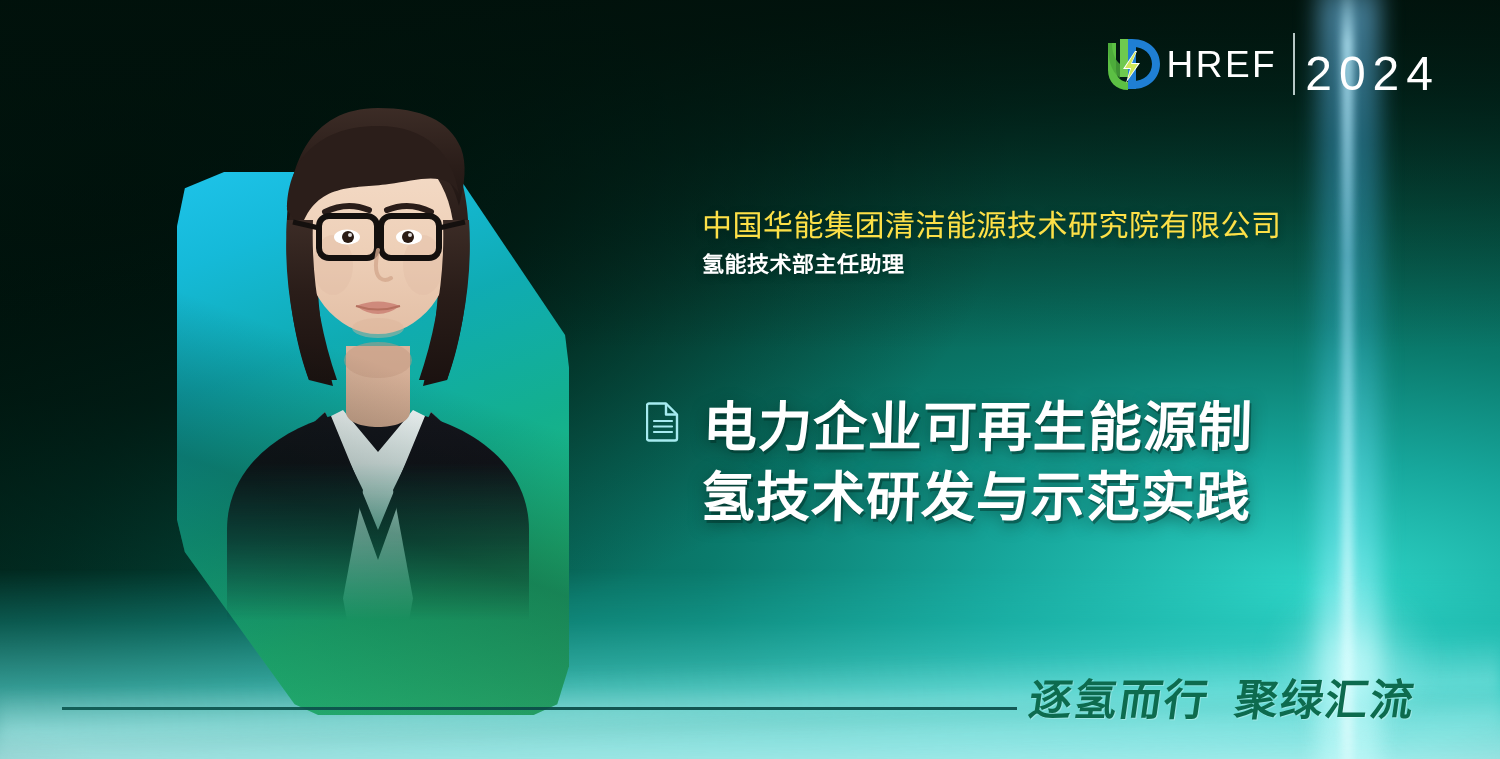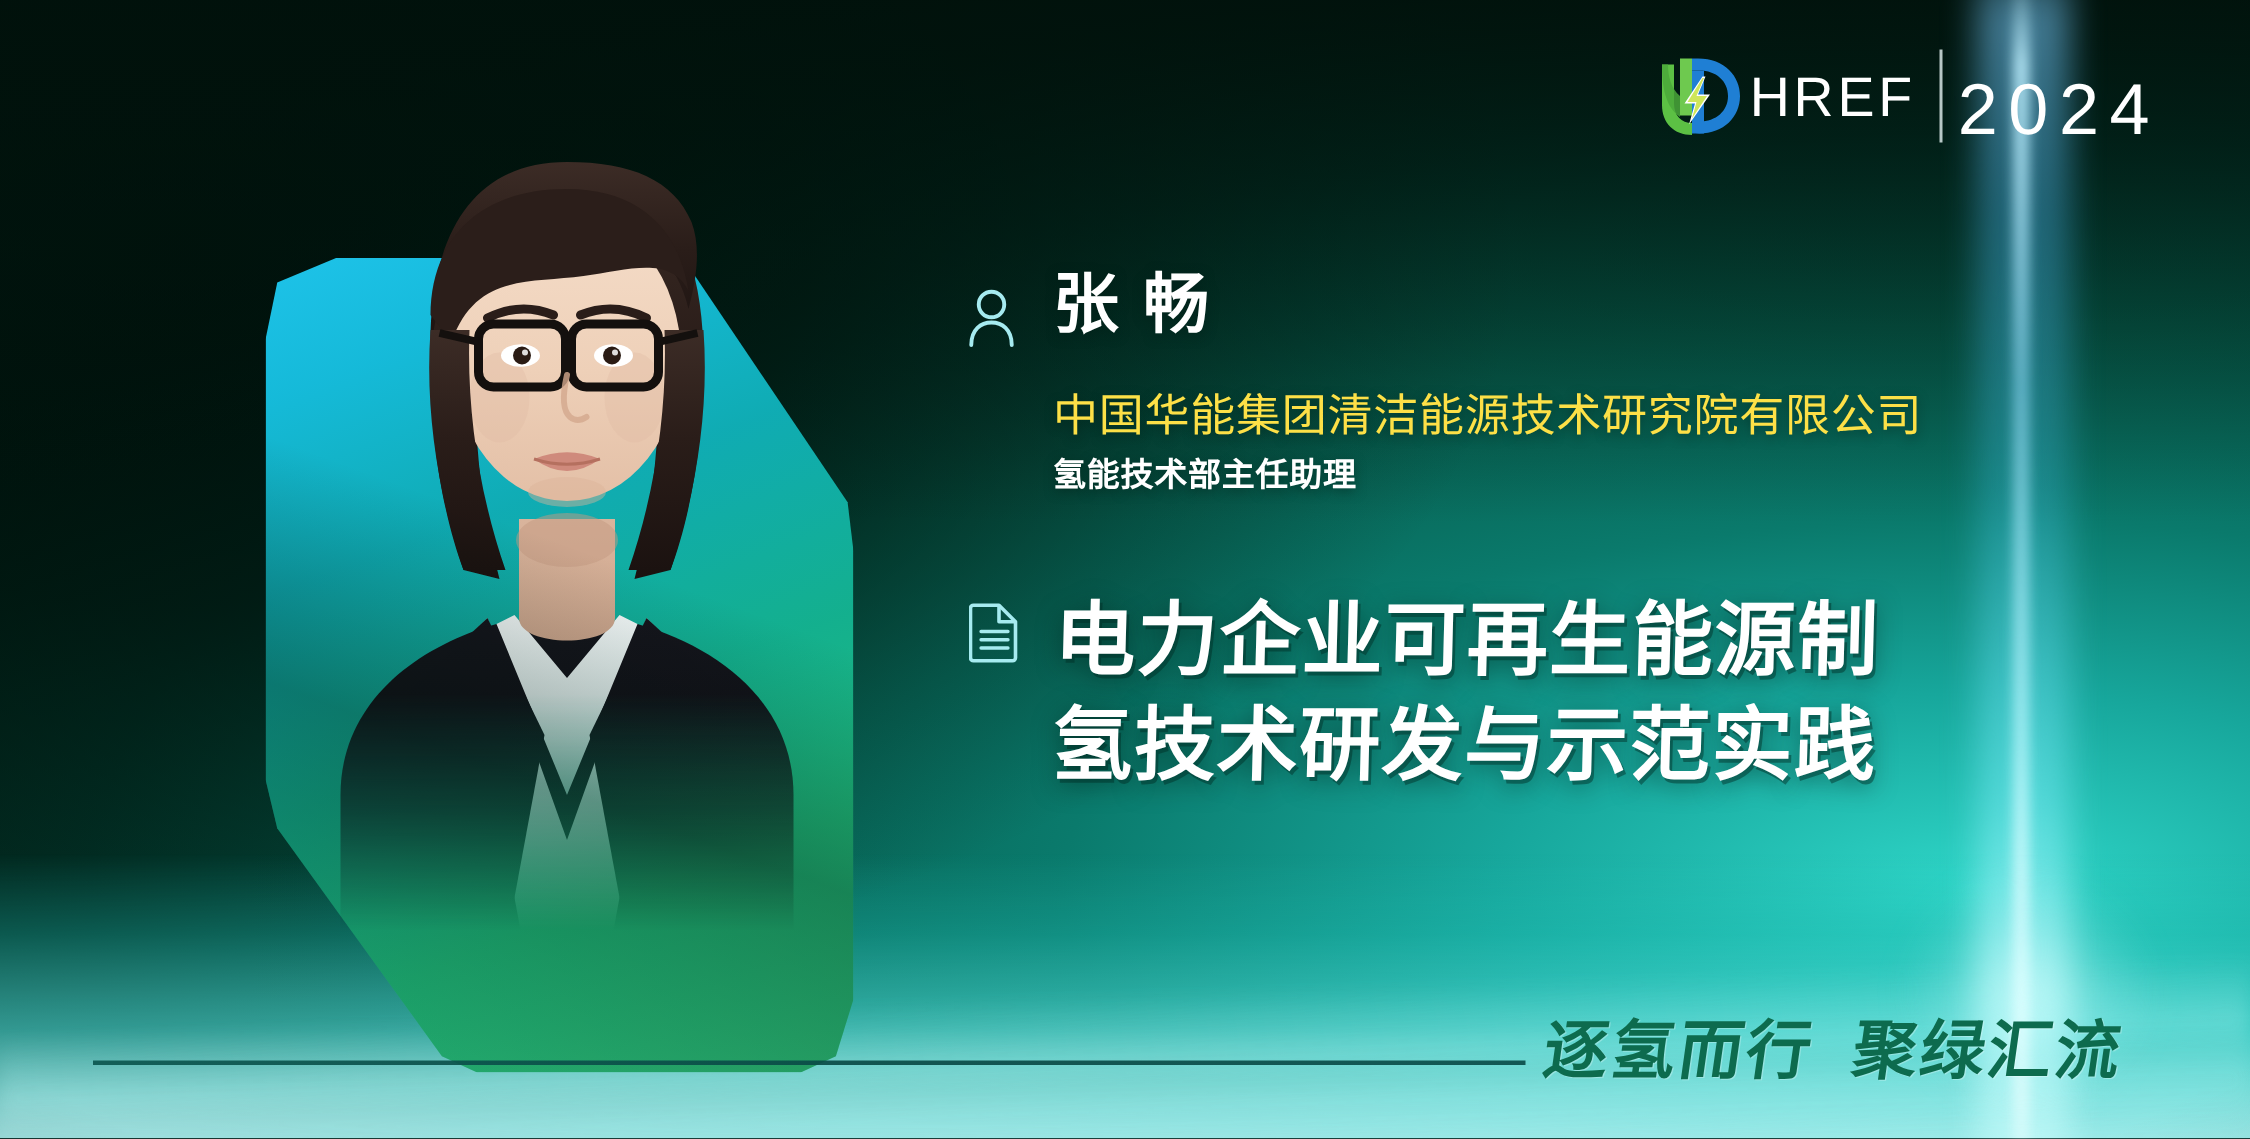--- a/index.html
+++ b/index.html
@@ -410,29 +410,20 @@
 
           <ellipse cx="165" cy="268" rx="26" ry="10" fill="#dbb49a" opacity="0.45"></ellipse>
         </svg>
       </div>
     </div>
 
     <div class="frame-shade"></div>
   </div>
 
   <div id="content">
-    <div class="row-speaker">
-      <span class="icon-person">
-        <svg viewBox="0 0 34 40" width="34" height="40">
-          <circle cx="17" cy="11" r="8.5" fill="none" stroke="#a6ebf0" stroke-width="2.6"></circle>
-          <path d="M3.5 38 C3.5 27.5 10 23 17 23 C24 23 30.5 27.5 30.5 38" fill="none" stroke="#a6ebf0" stroke-width="2.6" stroke-linecap="round"></path>
-        </svg>
-      </span>
-      <h1 class="speaker-name">张 畅</h1>
-    </div>
     <div class="speaker-org">中国华能集团清洁能源技术研究院有限公司</div>
     <div class="speaker-role">氢能技术部主任助理</div>
   </div>
 
   <div id="topic-block">
     <span class="icon-doc">
       <svg viewBox="0 0 34 42" width="34" height="42">
         <path d="M3 3.5 h17 l11 11 v24 a2 2 0 0 1 -2 2 h-26 a2 2 0 0 1 -2 -2 v-33 a2 2 0 0 1 2 -2 z" fill="none" stroke="#a6ebf0" stroke-width="2.4" stroke-linejoin="round"></path>
         <path d="M20 3.5 v11 h11" fill="none" stroke="#a6ebf0" stroke-width="2.4" stroke-linejoin="round"></path>
         <path d="M8 21 h18 M8 26.5 h18 M8 32 h18" stroke="#a6ebf0" stroke-width="2.2" stroke-linecap="round"></path>

